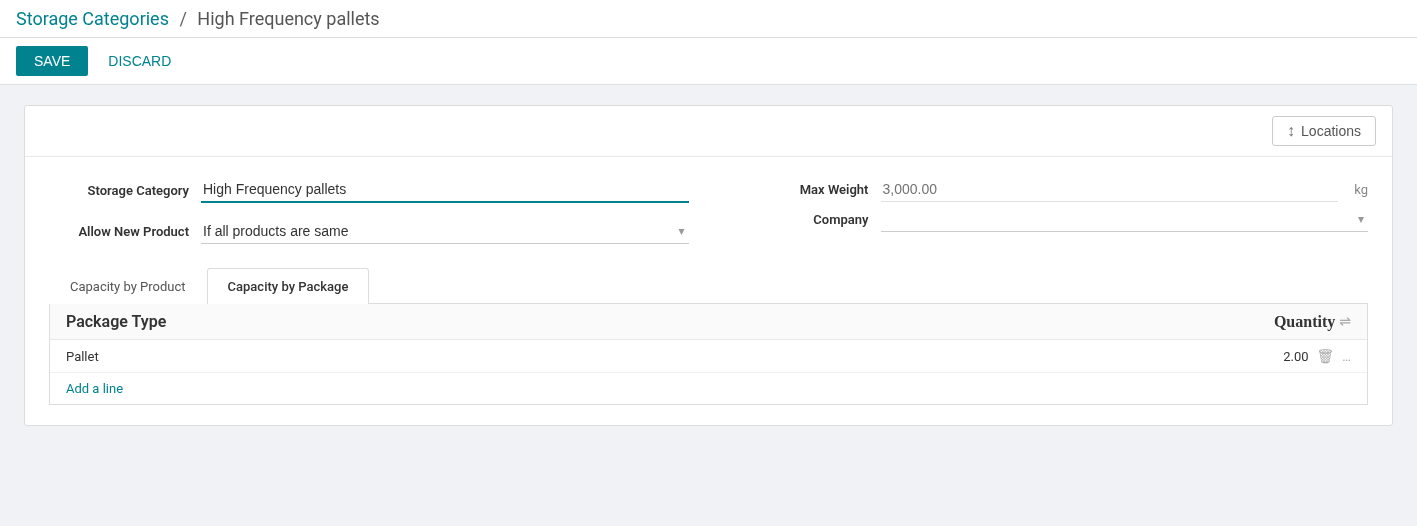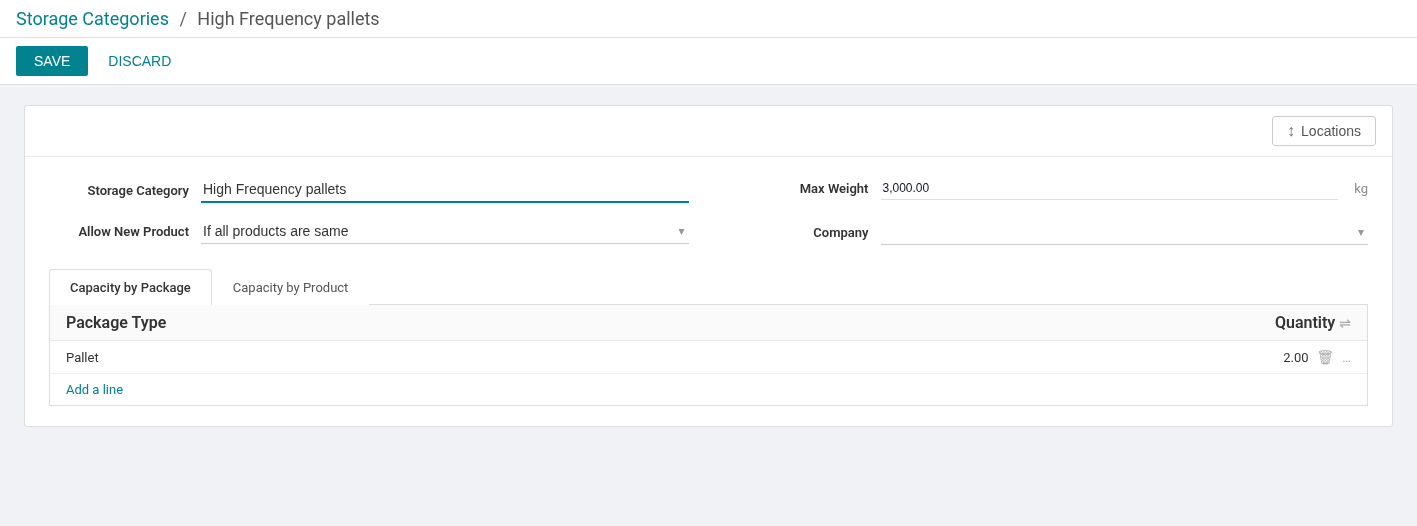--- a/index.html
+++ b/index.html
@@ -115,23 +115,23 @@
       font-size: 14px;
       padding: 4px 2px;
       color: #333;
       background: transparent;
     }
     .form-input-readonly {
       flex: 1;
       border: none;
       border-bottom: 1px solid #e0e0e0;
       outline: none;
-      font-size: 12px;
+      font-size: 14px;
       padding: 4px 2px;
-      color: #0f172a;
+      color: #737373;
       background: transparent;
     }
     .select-wrapper {
       flex: 1;
       position: relative;
       display: flex;
       align-items: center;
       border-bottom: 1px solid #ccc;
     }
     .select-wrapper select {
@@ -234,20 +234,21 @@
     }
     .adjust-icon {
       color: #aaa;
       font-size: 14px;
       cursor: pointer;
     }
     .header-right-icons {
       display: flex;
       align-items: center;
       gap: 4px;
+      font-family: Liberation Serif, serif;
     }
   </style>
 </head>
 <body>
 
 <div class="top-bar">
   <span class="breadcrumb">
     <a style="color:#00838f;text-decoration:none;cursor:pointer;">Storage Categories</a>
     <span style="margin: 0 6px;">/</span>
     <span class="current">High Frequency pallets</span>
@@ -285,40 +286,40 @@
                 <option>If all products are same</option>
                 <option>Always</option>
                 <option>Never</option>
               </select>
               <span class="caret">▾</span>
             </div>
           </div>
         </div>
 
         <div>
-          <div class="form-row" style="margin-bottom: 20px;">
+          <div class="form-row" style="margin-bottom: 5px;">
             <label class="form-label">Max Weight</label>
             <input class="form-input-readonly" type="text" value="3,000.00" style="">
             <span class="unit-label">kg</span>
           </div>
           <div class="form-row">
             <label class="form-label">Company</label>
             <div class="select-wrapper">
               <select>
                 <option value=""></option>
               </select>
               <span class="caret">▾</span>
             </div>
           </div>
         </div>
       </div>
 
       <div class="tabs">
+        <div class="tab">Capacity by Product</div>
         <div class="tab active">Capacity by Package</div>
-        <div class="tab">Capacity by Product</div>
       </div>
 
       <div class="table-section">
         <div class="table-header">
           <span class="table-header-label">Package Type</span>
           <div class="header-right-icons">
             <span class="table-header-label">Quantity</span>
             <span class="adjust-icon" title="Adjust columns">⇌</span>
           </div>
         </div>

